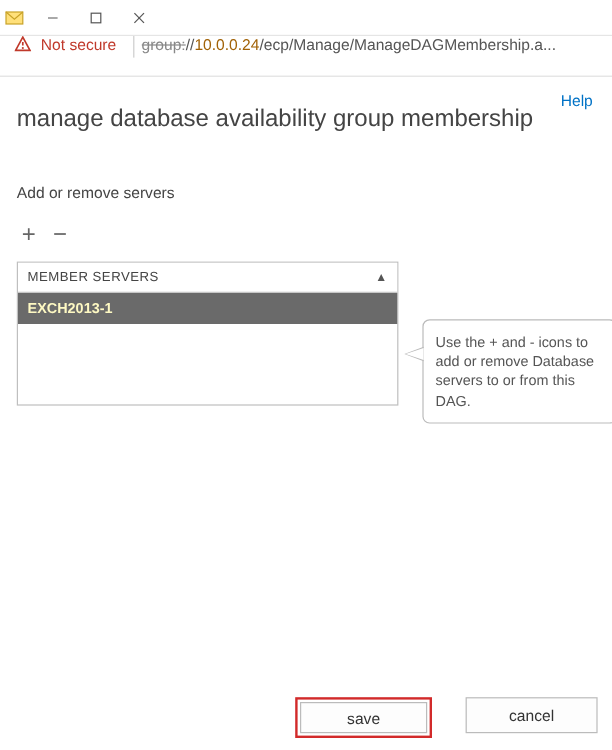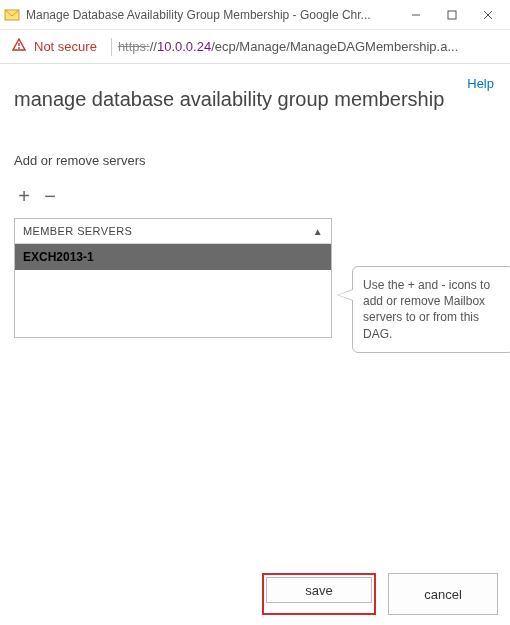--- a/index.html
+++ b/index.html
@@ -35,21 +35,20 @@
       text-overflow: ellipsis;
     }
     .titlebar .winbtn {
       width: 36px; height: 24px;
       display:flex;align-items:center;justify-content:center;
       color:#555;
     }
     .addressbar {
       height: 34px;
       display:flex;
-      align-items:center;
       padding: 0 10px 0 12px;
       border-bottom: 1px solid #e0e0e0;
       font-size: 13px;
     }
     .addressbar .warn-icon {
       color:#c0392b;
       margin-right: 8px;
     }
     .addressbar .not-secure {
       color:#c0392b;
@@ -59,21 +58,21 @@
       width:1px;height:18px;background:#ccc;margin:0 6px;
     }
     .addressbar .url {
       color:#555;
       white-space:nowrap;overflow:hidden;text-overflow:ellipsis;
       flex:1;
     }
     .addressbar .url .scheme {
       color:#888;text-decoration: line-through;
     }
-    .addressbar .url .host { color:#701a75; }
+    .addressbar .url .host { color:#a16207; }
     .content {
       padding: 14px 14px 0 14px;
       position: relative;
     }
     .help-link {
       position:absolute;
       top: 12px;
       right: 16px;
       color:#0072c6;
       font-size:13px;
@@ -119,21 +118,21 @@
       font-size: 11px;
       letter-spacing: .4px;
       color:#444;
       border-bottom: 1px solid #d7d7d7;
       background:#fff;
       cursor:pointer;
     }
     .grid-header .sort-arrow { font-size: 10px;color:#555; }
     .grid-row {
       background:#6a6a6a;
-      color:#000000;
+      color:#fef9c3;
       padding: 6px 8px;
       font-size: 12px;
       font-weight: 600;
     }
     .hint {
       position:absolute;
       top: 202px;
       left: 352px;
       width: 162px;
       border:1px solid #bbb;
@@ -160,25 +159,25 @@
       width:0;height:0;
       border-top:5px solid transparent;
       border-bottom:5px solid transparent;
       border-right:15px solid #fff;
     }
     .footer {
       position:absolute;
       bottom: 10px;
       right: 12px;
       display:flex;
-      gap: 12px;
+      gap: 28px;
     }
     .footer button {
       width: 110px;
-      height: 42px;
+      height: 30px;
       background: #fdfdfd;
       border: 1px solid #bbb;
       font-family: inherit;
       font-size: 13px;
       color:#333;
       cursor:pointer;
     }
     .footer .save-wrap {
       border: 2px solid #d22a2a;
       padding: 2px;
@@ -191,21 +190,20 @@
 </head>
 <body>
 
 <div class="titlebar">
   <span class="favicon">
     <svg width="16" height="16" viewBox="0 0 16 16">
       <rect x="1" y="3" width="14" height="10" fill="#ffe07a" stroke="#c9a227"></rect>
       <polyline points="1,3 8,9 15,3" fill="none" stroke="#c9a227"></polyline>
     </svg>
   </span>
-  <span class="title">Manage Database Availability Group Membership - Google Chr...</span>
   <span class="winbtn">
     <svg width="10" height="10">
         <line x1="1" y1="5" x2="9" y2="5" stroke="#555" stroke-width="1"></line>
       </svg>
   </span>
   <span class="winbtn">
     <svg width="10" height="10">
         <rect x="1" y="1" width="8" height="8" fill="none" stroke="#555"></rect>
       </svg>
   </span>
@@ -221,21 +219,21 @@
   <span class="warn-icon">
     <svg width="14" height="14" viewBox="0 0 14 14">
         <polygon points="7,1 13,12 1,12" fill="none" stroke="#c0392b" stroke-width="1.4"></polygon>
         <line x1="7" y1="5" x2="7" y2="8" stroke="#c0392b" stroke-width="1.4"></line>
         <circle cx="7" cy="10" r="0.9" fill="#c0392b"></circle>
       </svg>
   </span>
   <span class="not-secure">Not secure</span>
   <span class="divider"></span>
   <span class="url">
-    <span class="scheme"><span>https</span>:</span>//<span class="host">10.0.0.24</span><span>/ecp/Manage/ManageDAGMembership.a...</span>
+    <span class="scheme"><span>group</span>:</span>//<span class="host">10.0.0.24</span><span>/ecp/Manage/ManageDAGMembership.a...</span>
   </span>
 </div>
 
 <div class="content">
   <span class="help-link">Help</span>
 
   <h1 class="page-title">manage database availability group membership</h1>
 
   <div class="section-label">Add or remove servers</div>
 
@@ -249,21 +247,21 @@
       <span>MEMBER SERVERS</span>
       <span class="sort-arrow">▲</span>
     </div>
     <div class="grid-row">
       <span>EXCH2013-1</span>
     </div>
   </div>
 
   <div class="hint">
     <span class="hint-pointer"></span>
-    <span>Use the + and - icons to add or remove Mailbox servers to or from this DAG.</span>
+    <span>Use the + and - icons to add or remove Database servers to or from this DAG.</span>
   </div>
 </div>
 
 <div class="footer">
   <span class="save-wrap annot-outline">
     <button>save</button>
   </span>
   <button>cancel</button>
 </div>
 

